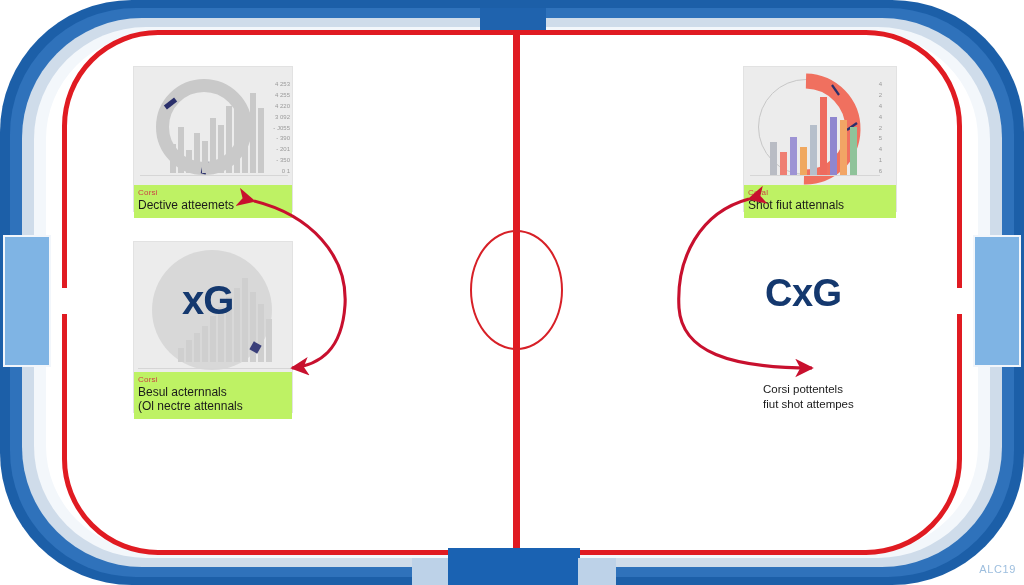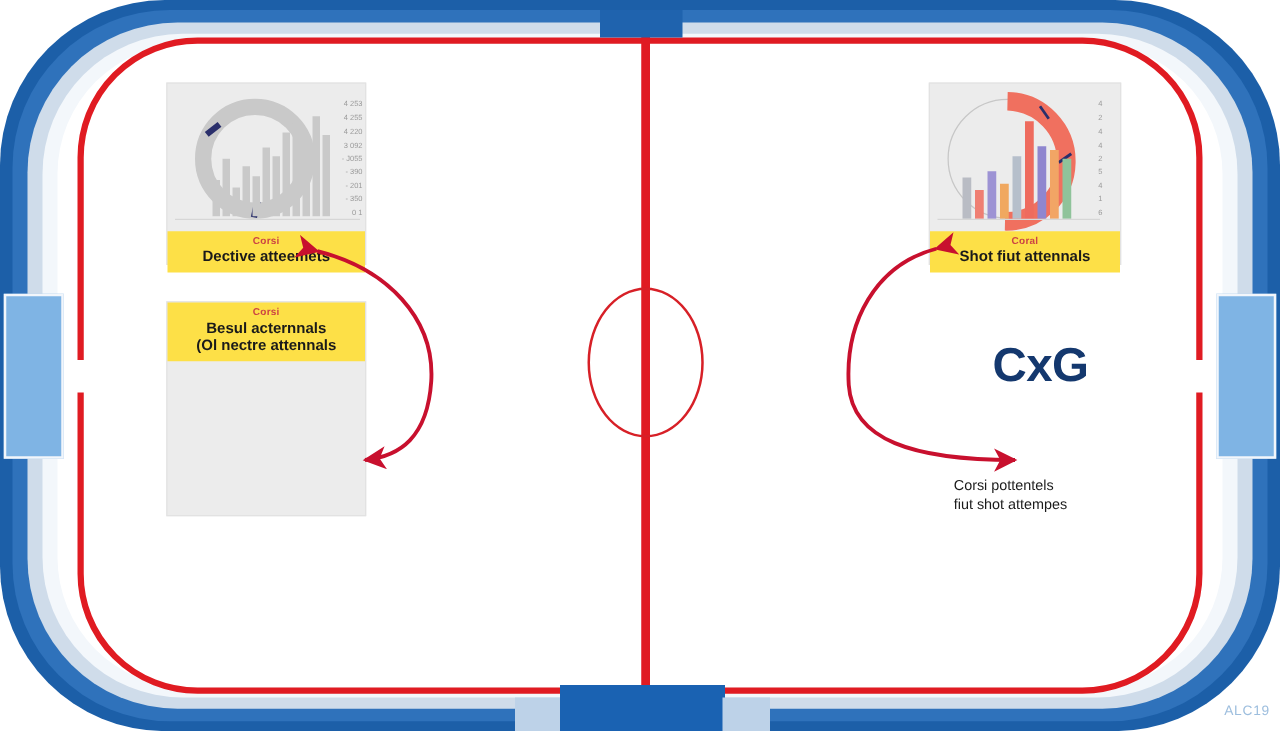--- a/index.html
+++ b/index.html
@@ -88,24 +88,23 @@
     position: absolute;
     background: #ececec;
     border: 1px solid #e2e2e2;
   }
   .panel-chart {
     position: relative;
     width: 100%;
     overflow: hidden;
   }
   .panel-caption {
-    text-align: center;
+    text-align: left;
     padding: 2px 4px 6px 4px;
-    background: #fde047;
-    font-weight: bold;
+    background: #bef264;
   }
   .cap-series {
     display: block;
     font-size: 8px;
     color: #cc4444;
     letter-spacing: .2px;
     line-height: 11px;
   }
   .cap-line {
     display: block;
@@ -151,21 +150,21 @@
   #panel-xg      { left: 133px; top: 241px; width: 160px; height: 172px; }
 
   
   .big-label {
     position: absolute;
     font-size: 38px;
     font-weight: bold;
     color: #14386e;
     letter-spacing: -0.5px;
   }
-  #label-cxg { left: 765px; top: 272px; margin-left: 29px; }
+  #label-cxg { left: 765px; top: 272px; }
 
   .cxg-caption {
     position: absolute;
     left: 763px; top: 382px;
     font-size: 11.5px;
     color: #1a1a1a;
     line-height: 15px;
     white-space: nowrap;
   }
 
@@ -285,20 +284,44 @@
           <div class="tick">6</div>
         </div>
     </div>
     <div class="panel-caption">
       <span class="cap-series">Coral</span>
       <span class="cap-line">Shot fiut attennals</span>
     </div>
   </div>
 
   <div class="panel" id="panel-xg">
+    <div class="panel-chart" style="height:130px;">
+
+      <div class="donut" style="left:18px; top:8px; width:120px; height:120px; background:#d8d8d8;"></div>
+
+      <div class="bars" style="left:44px; top:34px; height:86px; gap:2px;">
+          <div class="bar" style="height: 14.4px; width: 6px; background: rgb(207, 207, 207);"></div>
+          <div class="bar" style="height: 21.6px; width: 6px; background: rgb(207, 207, 207);"></div>
+          <div class="bar" style="height: 28.8px; width: 6px; background: rgb(207, 207, 207);"></div>
+          <div class="bar" style="height: 36px; width: 6px; background: rgb(207, 207, 207);"></div>
+          <div class="bar" style="height: 45.6px; width: 6px; background: rgb(207, 207, 207);"></div>
+          <div class="bar" style="height: 55.2px; width: 6px; background: rgb(207, 207, 207);"></div>
+          <div class="bar" style="height: 64.8px; width: 6px; background: rgb(207, 207, 207);"></div>
+          <div class="bar" style="height: 74.4px; width: 6px; background: rgb(207, 207, 207);"></div>
+          <div class="bar" style="height: 84px; width: 6px; background: rgb(207, 207, 207);"></div>
+          <div class="bar" style="height: 69.6px; width: 6px; background: rgb(207, 207, 207);"></div>
+          <div class="bar" style="height: 57.6px; width: 6px; background: rgb(207, 207, 207);"></div>
+          <div class="bar" style="height: 43.2px; width: 6px; background: rgb(207, 207, 207);"></div>
+        </div>
+
+      <div style="position:absolute; left:48px; top:36px; font-size:40px; font-weight:bold; color:#14386e; letter-spacing:-1px;">xG</div>
+
+      <div style="position:absolute; left:117px; top:101px; width:9px; height:9px; background:#3a3f7a; transform:rotate(30deg);"></div>
+      <div style="position:absolute; left:4px; top:126px; width:152px; height:1px; background:#d6d6d6;"></div>
+    </div>
     <div class="panel-caption">
       <span class="cap-series">Corsi</span>
       <span class="cap-line">Besul acternnals</span>
       <span class="cap-line">(Ol nectre attennals</span>
     </div>
   </div>
 
   <div class="big-label" id="label-cxg">CxG</div>
   <div class="cxg-caption">
     <span style="display:block;">Corsi pottentels</span>

